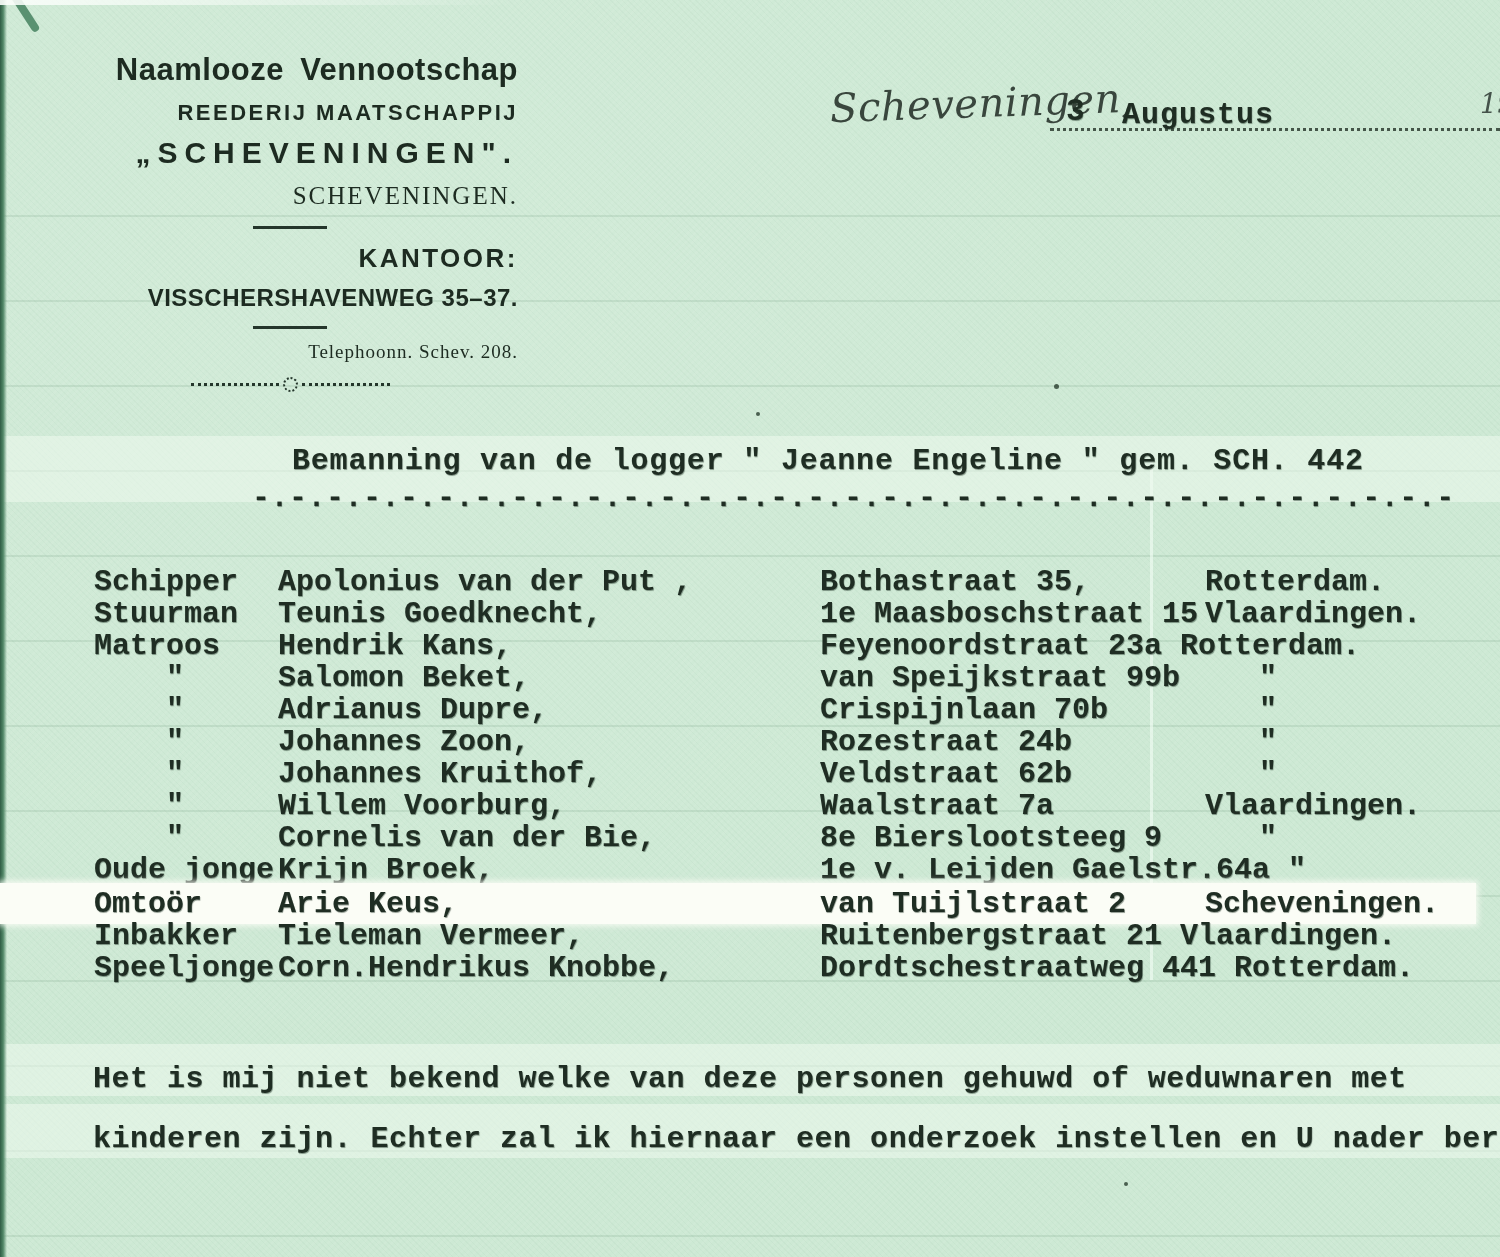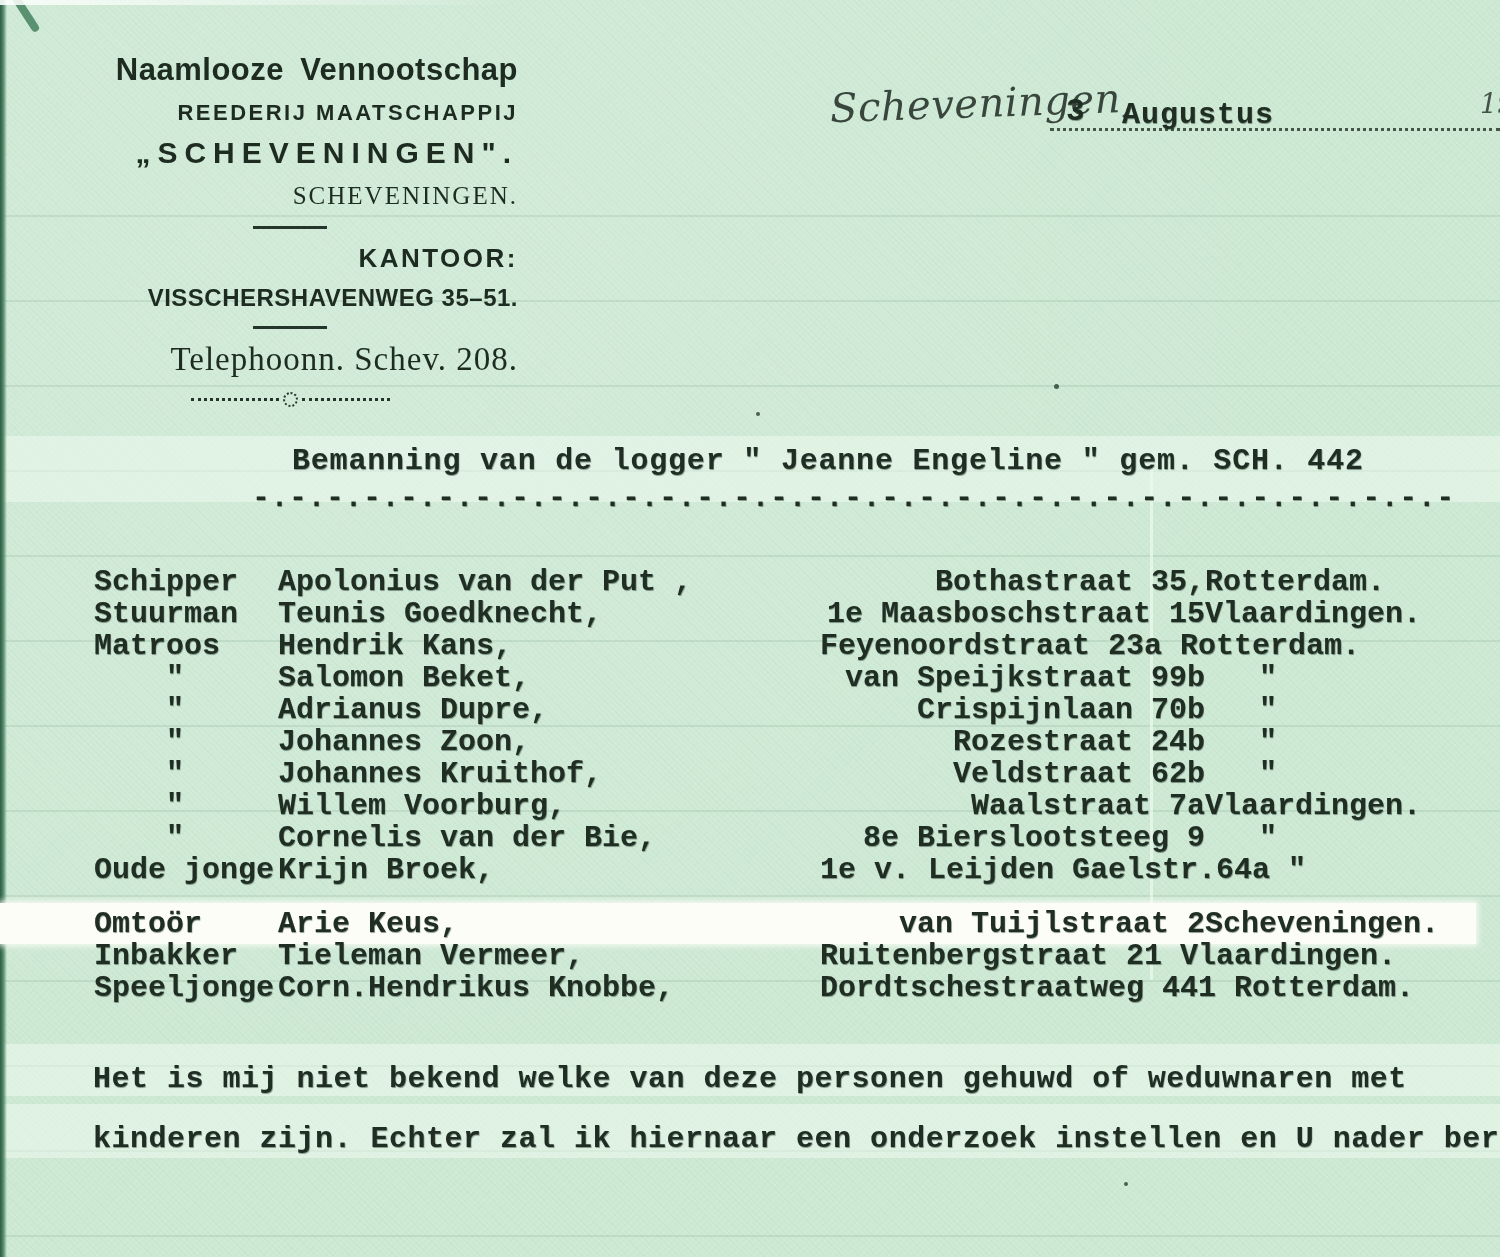--- a/index.html
+++ b/index.html
@@ -33,21 +33,21 @@
   
   .letterhead{position:absolute;left:62px;top:52px;width:456px;text-align:right;}
   .lh1{font-size:31px;font-weight:bold;letter-spacing:0.5px;word-spacing:7px;}
   .lh2{font-size:22px;font-weight:bold;letter-spacing:2.5px;margin-top:12px;}
   .lh3{font-size:30px;font-weight:bold;letter-spacing:7px;margin-top:10px;white-space:nowrap;}
   .lh4{font-family:"Liberation Serif",serif;font-size:25px;letter-spacing:2px;margin-top:12px;}
   .lh-rule{width:74px;border-top:3px solid #24362b;margin:16px auto 14px;}
   .lh-rule2{width:74px;border-top:3px solid #24362b;margin:14px auto 12px;}
   .lh5{font-size:26px;font-weight:bold;letter-spacing:2.5px;}
   .lh6{font-size:24px;font-weight:bold;letter-spacing:0.5px;margin-top:10px;white-space:nowrap;}
-  .lh7{font-family:"Liberation Serif",serif;font-size:33px;letter-spacing:1px;}
+  .lh7{font-family:"Liberation Serif",serif;font-size:19px;letter-spacing:1px;}
   .ornament{display:flex;justify-content:center;align-items:center;margin-top:14px;}
   .dotseg{width:88px;border-top:3px dotted #24362b;}
   .ring{width:11px;height:11px;border:2.5px dotted #24362b;border-radius:50%;margin:0 4px;}
 
   
   .date-dotline{position:absolute;left:1050px;top:102px;width:450px;height:26px;
     border-bottom:3px dotted rgba(45,60,48,0.85);}
   .date-script{position:absolute;left:830px;top:80px;font-family:"DejaVu Serif",serif;
     font-style:italic;font-size:40px;color:#39463d;transform:rotate(-2deg);letter-spacing:0.5px;}
   .date-day{position:absolute;left:1066px;top:94px;font-size:31px;}
@@ -58,23 +58,23 @@
   
   .doc-title{position:absolute;left:292px;top:444px;font-size:30px;letter-spacing:0.8px;}
   .title-rule{position:absolute;left:252px;top:481px;font-size:30px;letter-spacing:0.5px;}
 
   
   .crew{position:absolute;left:0;top:566px;width:1500px;font-size:30px;line-height:32px;}
   .row{display:flex;position:relative;}
   .cell{position:relative;white-space:pre;}
   .cell-role{width:278px;padding-left:94px;box-sizing:border-box;}
   .cell-name{width:542px;}
-  .cell-addr{width:385px;text-align:right;}
+  .cell-addr{width:385px;}
   .cell-city{flex:1;}
-  .row.highlight{margin-top:22px;}
+  .row.highlight{margin-top:2px;}
   .row.highlight::before{content:"";position:absolute;left:0;right:24px;top:-5px;bottom:-4px;
     background:#fbfdf6;box-shadow:0 0 6px 2px rgba(251,253,246,0.9);}
 
   
   .closing{position:absolute;left:85px;font-size:30px;letter-spacing:0.5px;line-height:1;margin:8px;}
   .closing.l1{top:1056px;}
   .closing.l2{top:1116px;width:1520px;}
 
   .speck{position:absolute;width:5px;height:5px;border-radius:50%;background:rgba(30,50,35,0.75);}
   .s1{left:1054px;top:384px;}
@@ -95,21 +95,21 @@
   <div class="corner-mark"></div>
   <div class="top-sliver"></div>
 
   <header class="letterhead ink">
     <div class="lh1">Naamlooze Vennootschap</div>
     <div class="lh2">REEDERIJ MAATSCHAPPIJ</div>
     <div class="lh3">„SCHEVENINGEN".</div>
     <div class="lh4">SCHEVENINGEN.</div>
     <div class="lh-rule"></div>
     <div class="lh5">KANTOOR:</div>
-    <div class="lh6">VISSCHERSHAVENWEG 35–51.</div>
+    <div class="lh6">VISSCHERSHAVENWEG 35–37.</div>
     <div class="lh-rule2"></div>
     <div class="lh7">Telephoonn. Schev. 208.</div>
     <div class="ornament">
       <span class="dotseg"></span>
       <span class="ring"></span>
       <span class="dotseg"></span>
     </div>
   </header>
 
   <div class="date-dotline"></div>

